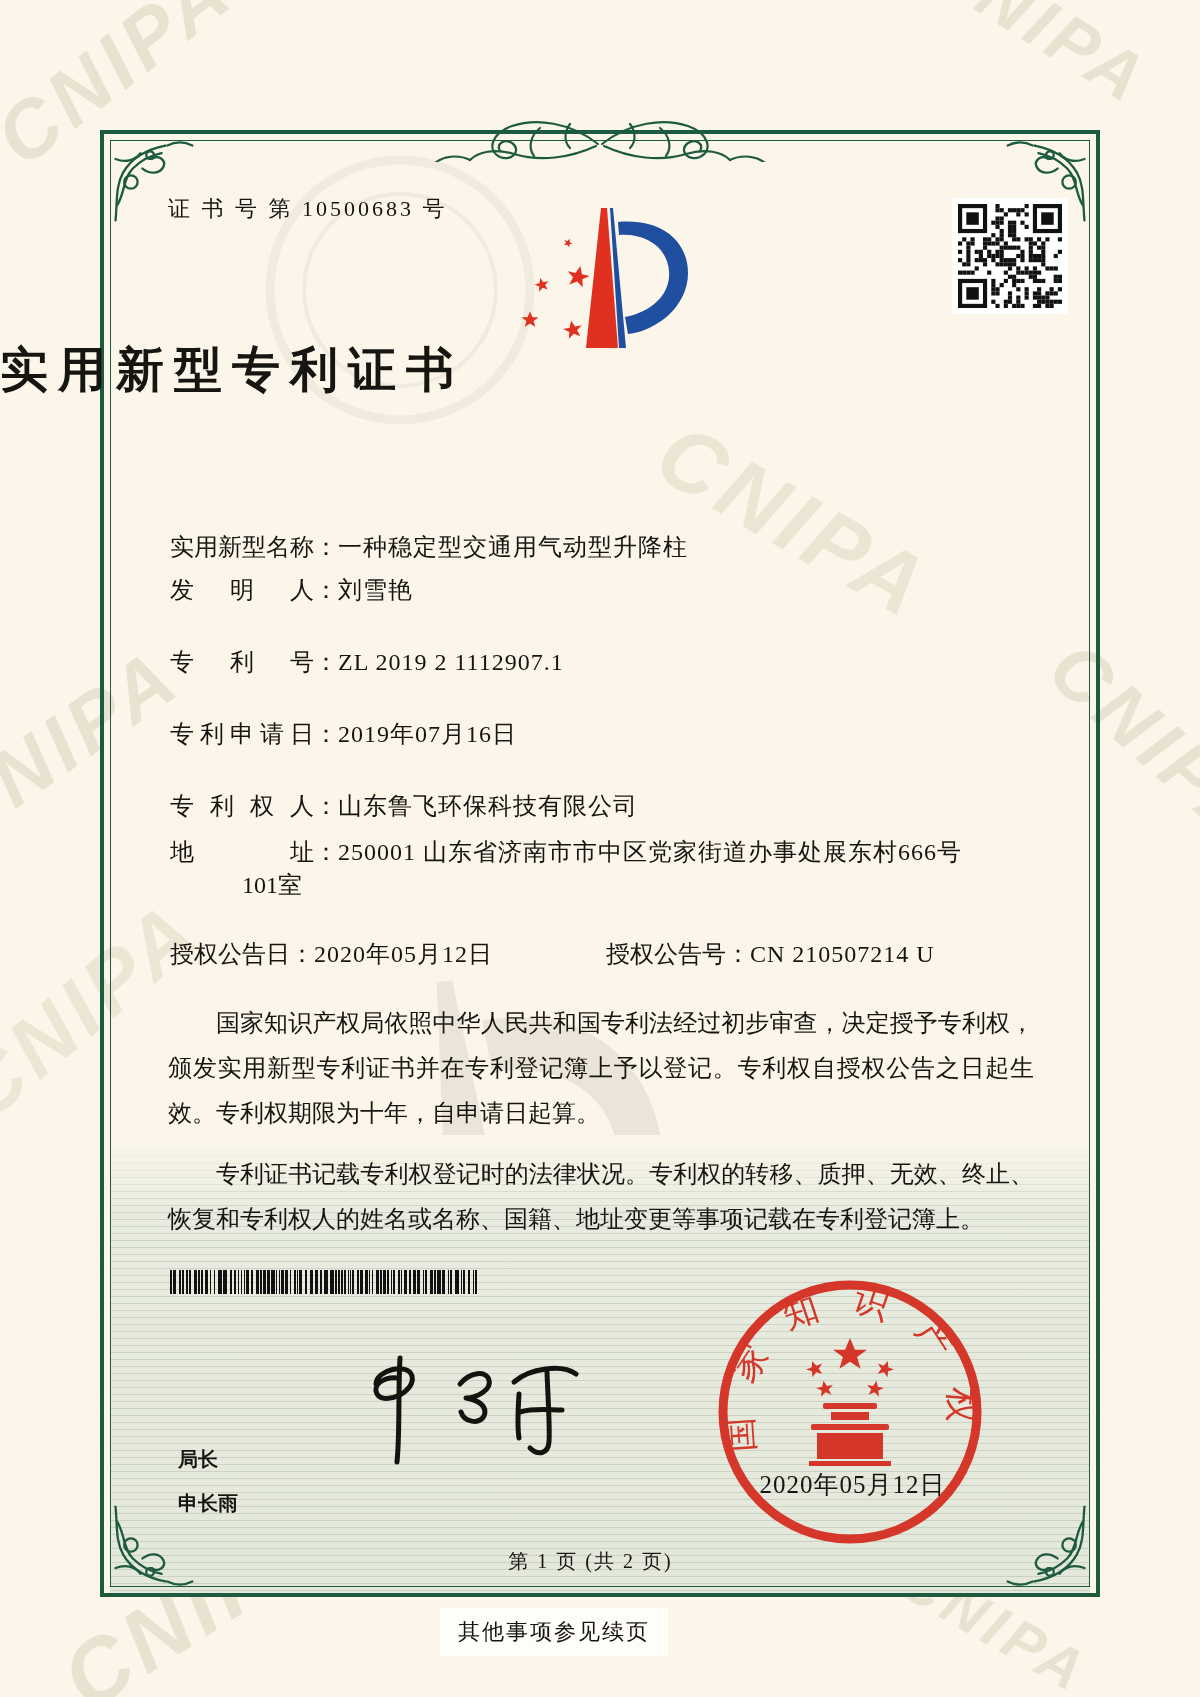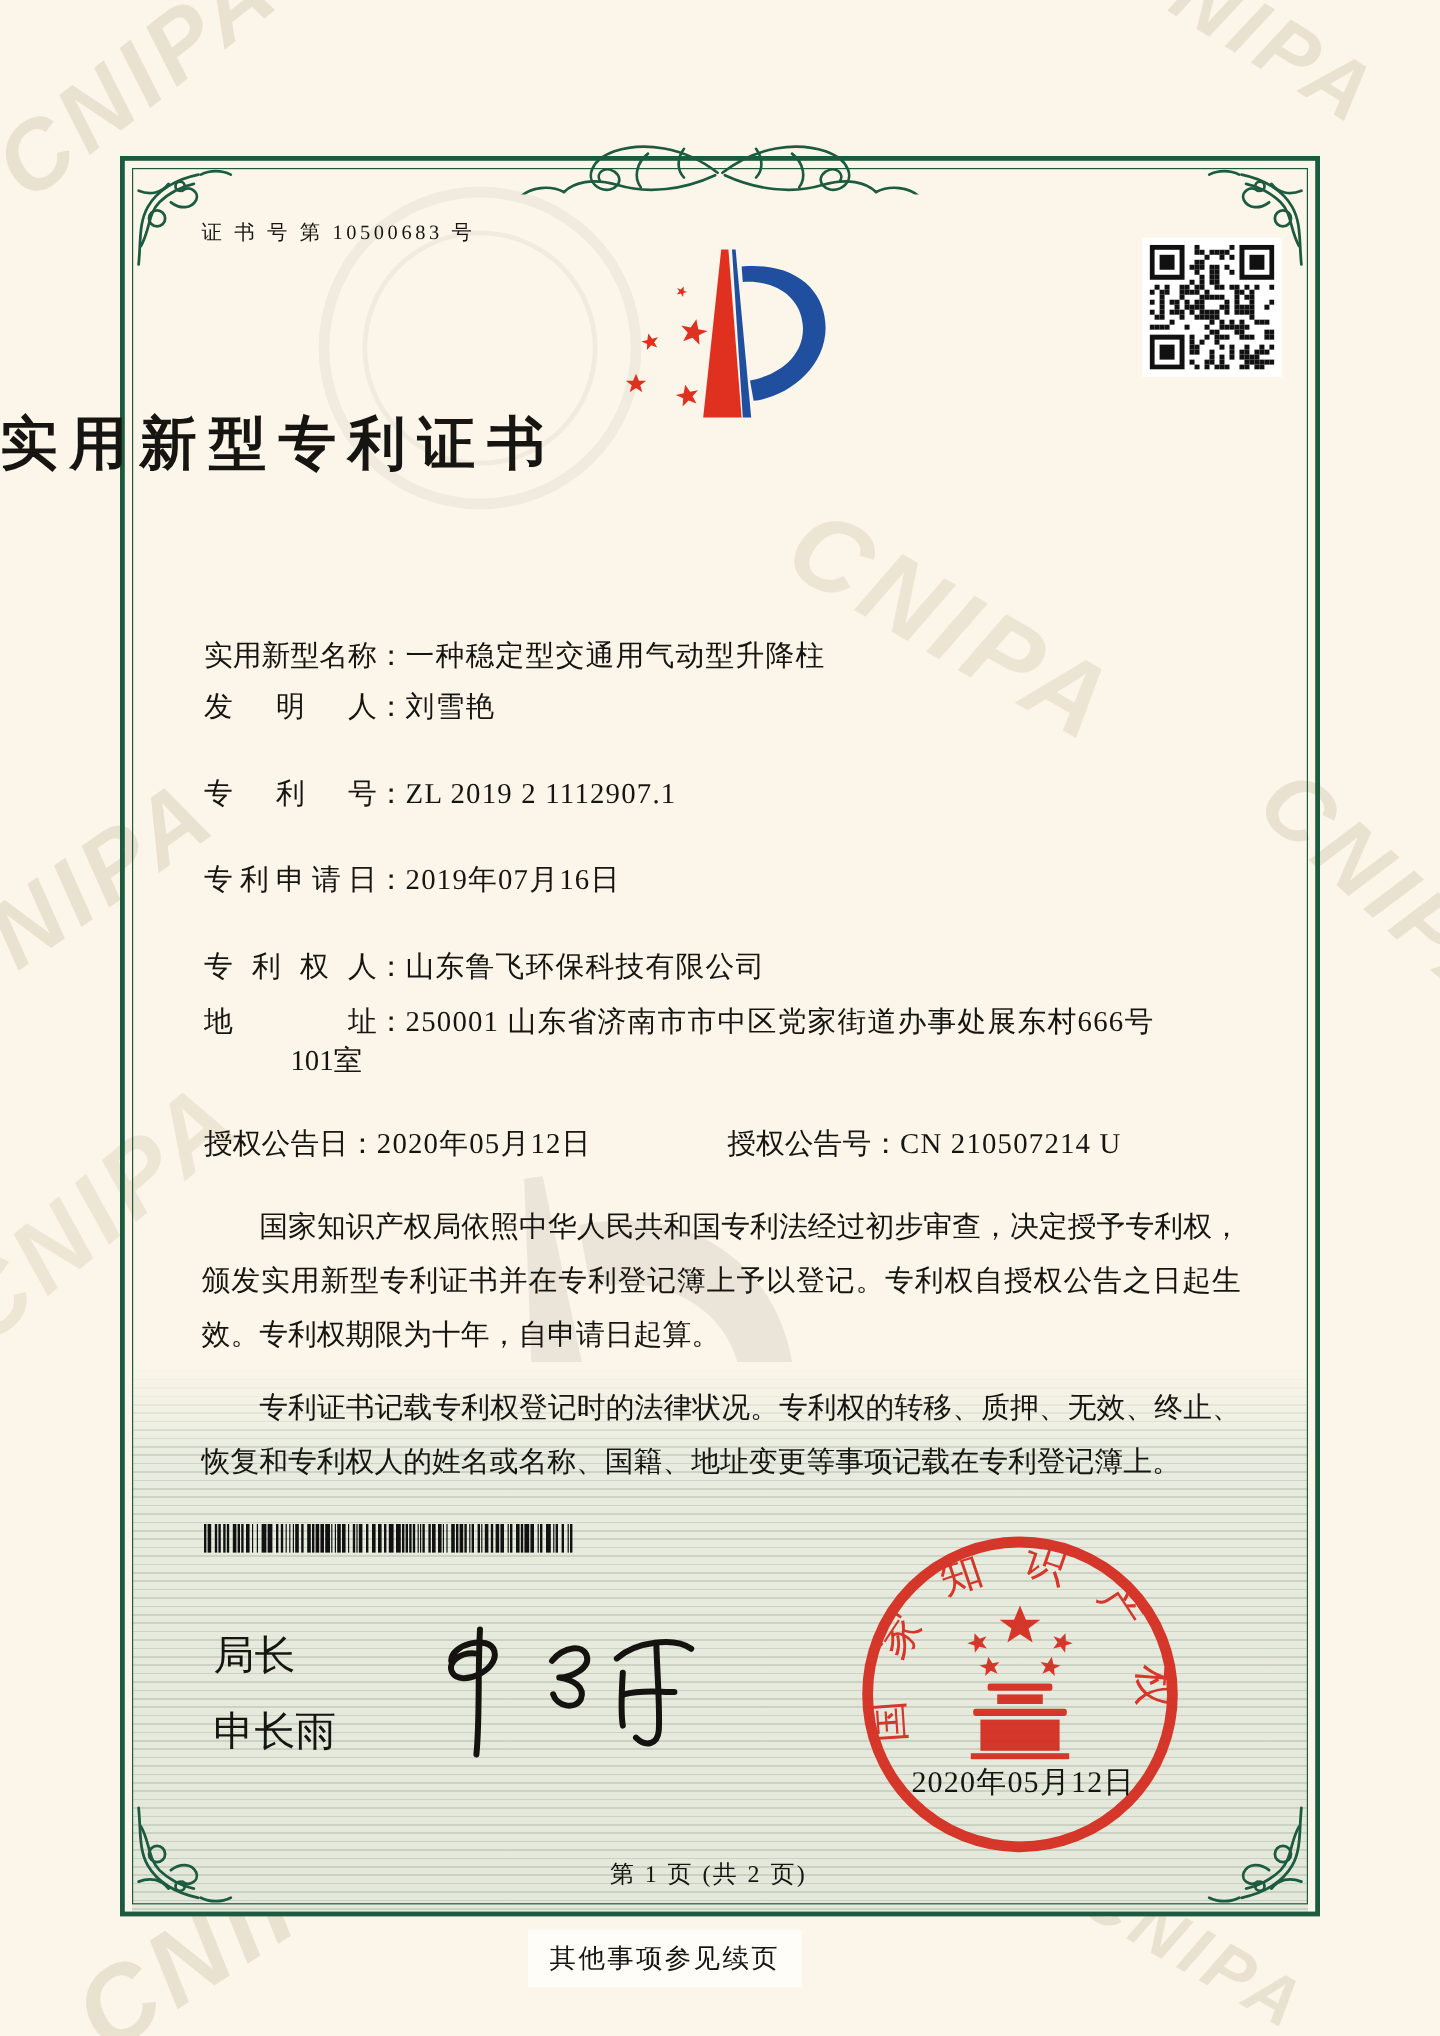--- a/index.html
+++ b/index.html
@@ -39,43 +39,43 @@
       linear-gradient(#e9ece0,#e4e8da);}
   .band::before{content:"";position:absolute;left:0;right:0;top:0;height:80px;
     background:linear-gradient(#fbf6e9,rgba(251,246,233,0));}
   .corner{position:absolute;width:96px;height:96px;z-index:2;color:#1d5b40;}
   .c-tl{left:104px;top:134px;transform:scale(-1,-1);}
   .c-tr{right:104px;top:134px;transform:scale(1,-1);}
   .c-bl{left:104px;bottom:104px;transform:scale(-1,1);}
   .c-br{right:104px;bottom:104px;}
   .toporn{position:absolute;left:420px;top:98px;width:360px;height:64px;z-index:2;}
   
-  .certno{position:absolute;left:168px;top:182px;font-size:17px;letter-spacing:3px;z-index:3;}
+  .certno{position:absolute;left:168px;top:194px;font-size:22px;letter-spacing:3px;z-index:3;}
   .logo{position:absolute;left:515px;top:180px;width:180px;height:170px;z-index:3;}
   .qr{position:absolute;left:952px;top:198px;width:116px;height:116px;background:#fff;
       padding:6px;box-sizing:border-box;z-index:3;}
   .title{position:absolute;left:0;top:338px;width:100%;text-align:left;
     font-size:48px;font-weight:bold;letter-spacing:10px;z-index:3;}
   
   .row{position:absolute;left:170px;width:900px;font-size:24px;z-index:3;line-height:33px;}
   .flabel{display:inline-block;width:144px;text-align:justify;text-align-last:justify;
     vertical-align:top;}
   .fvalue{letter-spacing:1px;}
   .fvalue2{display:block;margin-left:72px;}
   .r1{top:531px}.r2{top:574px}.r3{top:646px}.r4{top:718px}.r5{top:790px}.r6{top:836px}
   .rg{top:938px}
   .gpair2{position:absolute;left:436px;top:0;}
   
   .paras{position:absolute;left:152px;top:985px;width:898px;font-size:24px;
     line-height:45px;text-align:justify;z-index:3;}
   .paras p{margin:16px;text-indent:2em;}
   
   .barcode{position:absolute;left:170px;top:1270px;width:312px;height:24px;z-index:3;}
-  .signer{position:absolute;left:178px;top:1357px;z-index:3;
-    font-family:"Liberation Sans","DejaVu Sans",sans-serif;font-weight:normal;font-size:34px;}
+  .signer{position:absolute;left:178px;top:1446px;z-index:3;
+    font-family:"Liberation Sans","DejaVu Sans",sans-serif;font-weight:bold;font-size:20px;}
   .signer div{margin-bottom:17px;}
   .sig{position:absolute;left:362px;top:1348px;width:245px;height:125px;z-index:3;}
   .seal{position:absolute;left:705px;top:1267px;width:290px;height:290px;z-index:3;opacity:.92;}
   .sealdate{position:absolute;left:745px;top:1468px;width:215px;text-align:center;
     font-size:25px;z-index:4;letter-spacing:1px;}
   .pagefoot{position:absolute;left:0;top:1548px;width:1181px;text-align:center;
     font-size:20px;letter-spacing:2px;z-index:3;}
   .contbox{position:absolute;left:440px;top:1608px;width:228px;height:48px;background:#fffdf8;
     z-index:3;display:flex;align-items:center;justify-content:center;}
   .contbox span{font-size:22px;letter-spacing:2px;}

